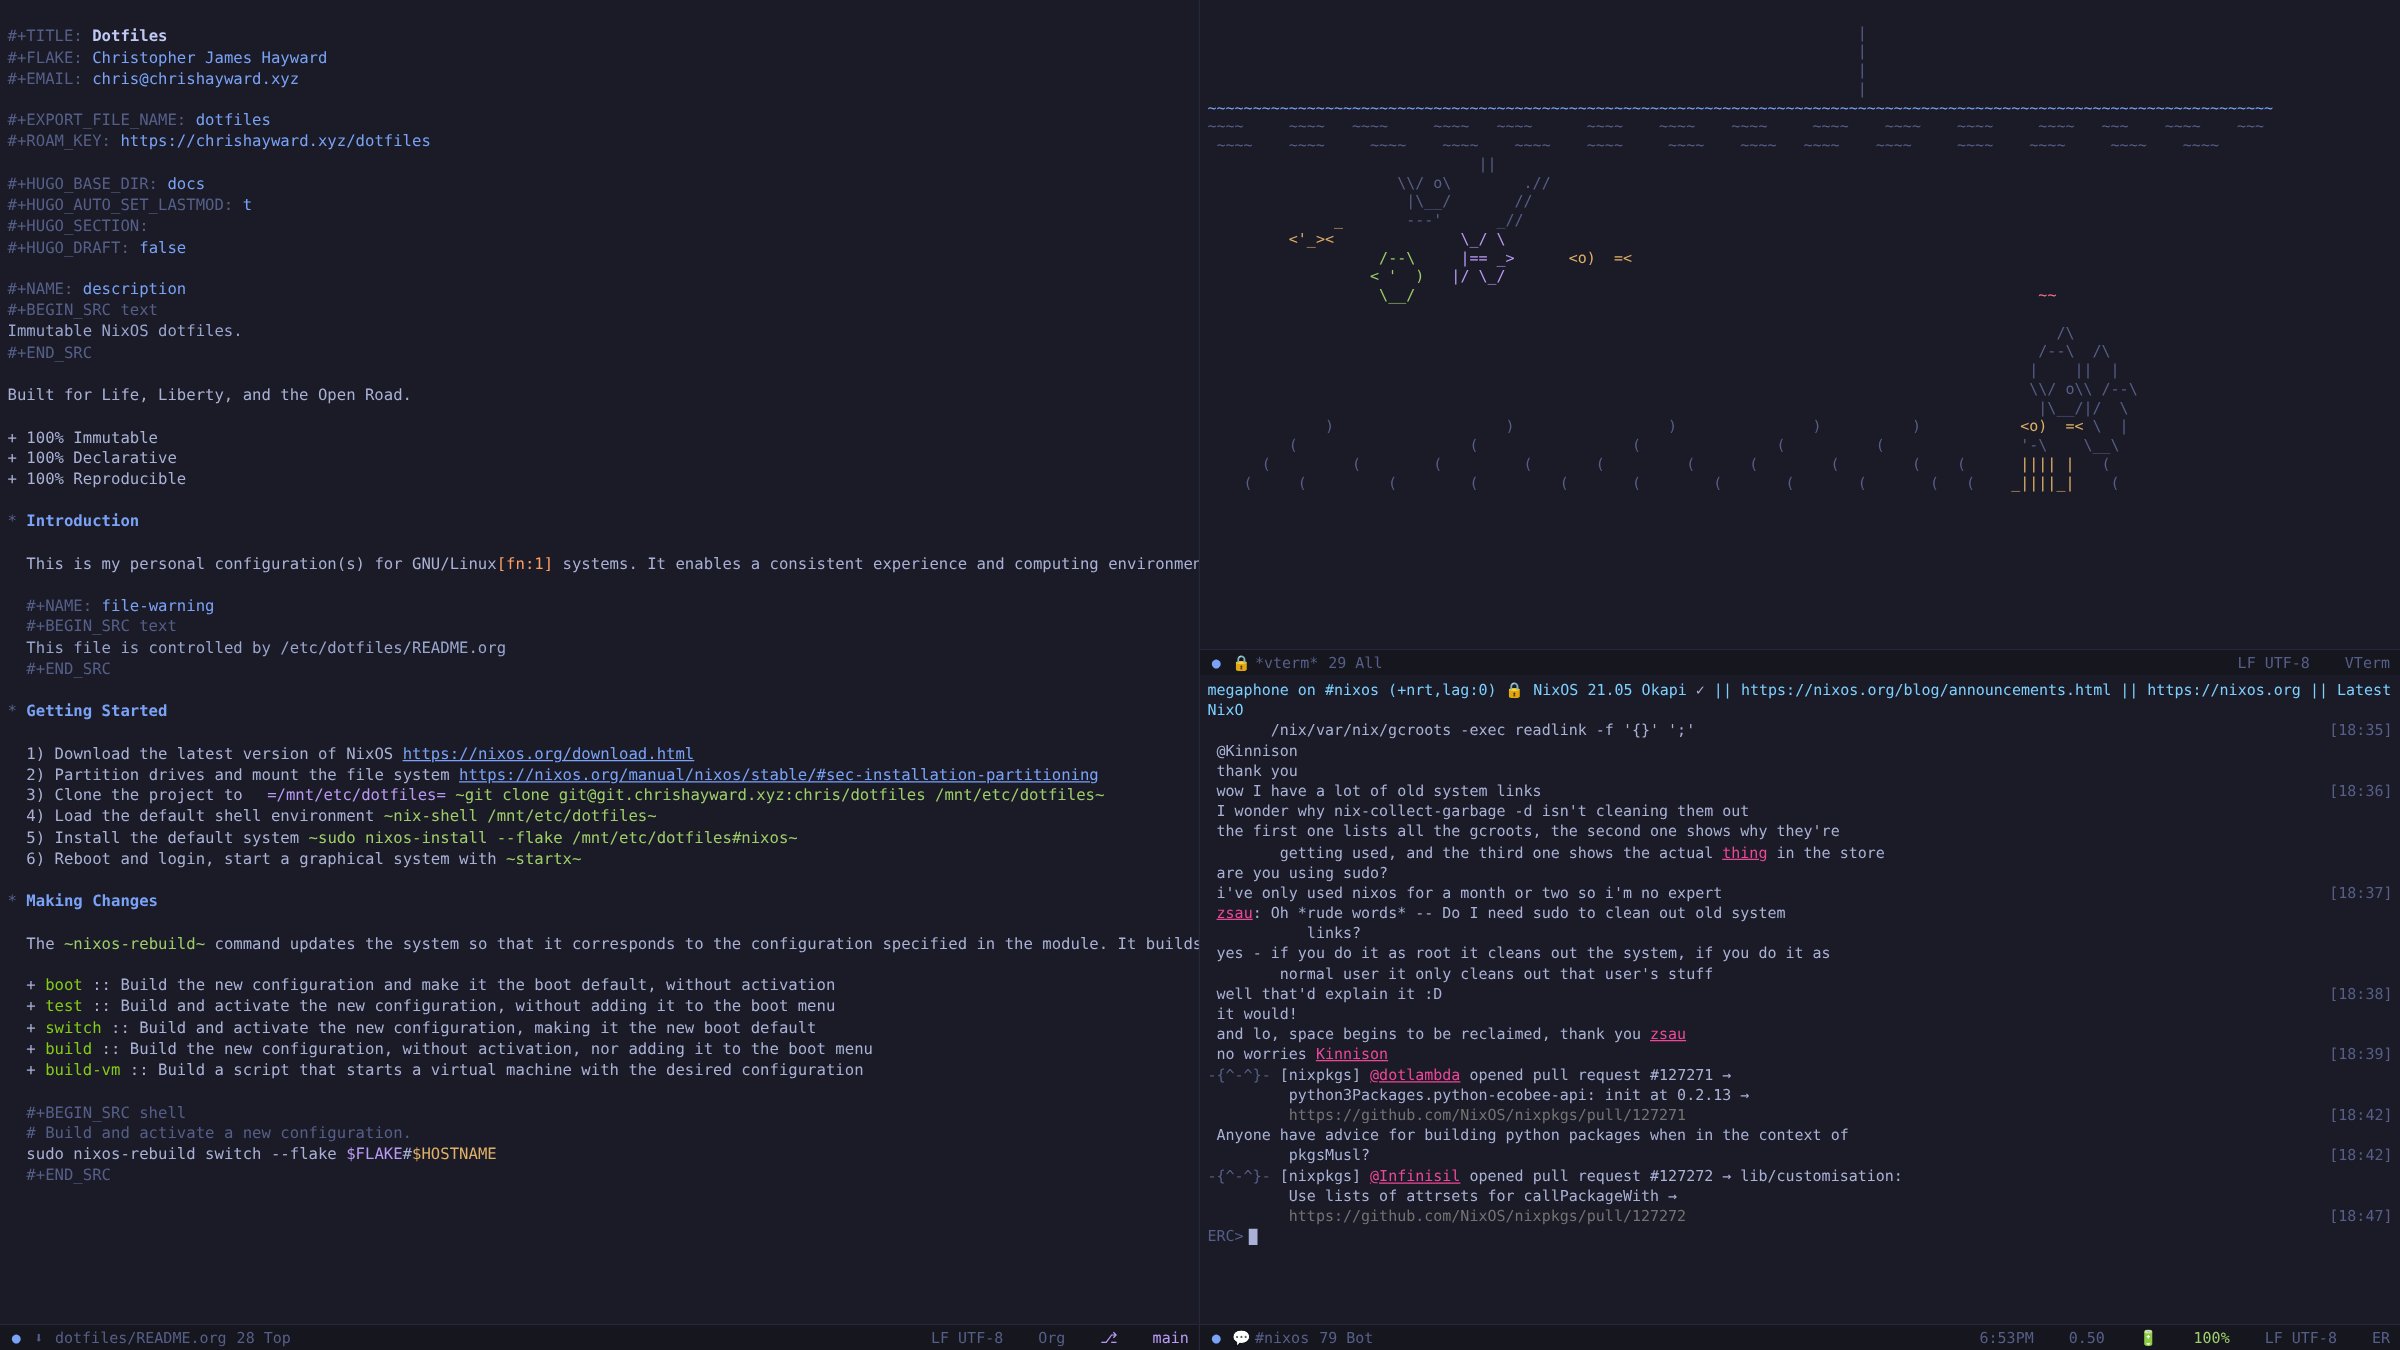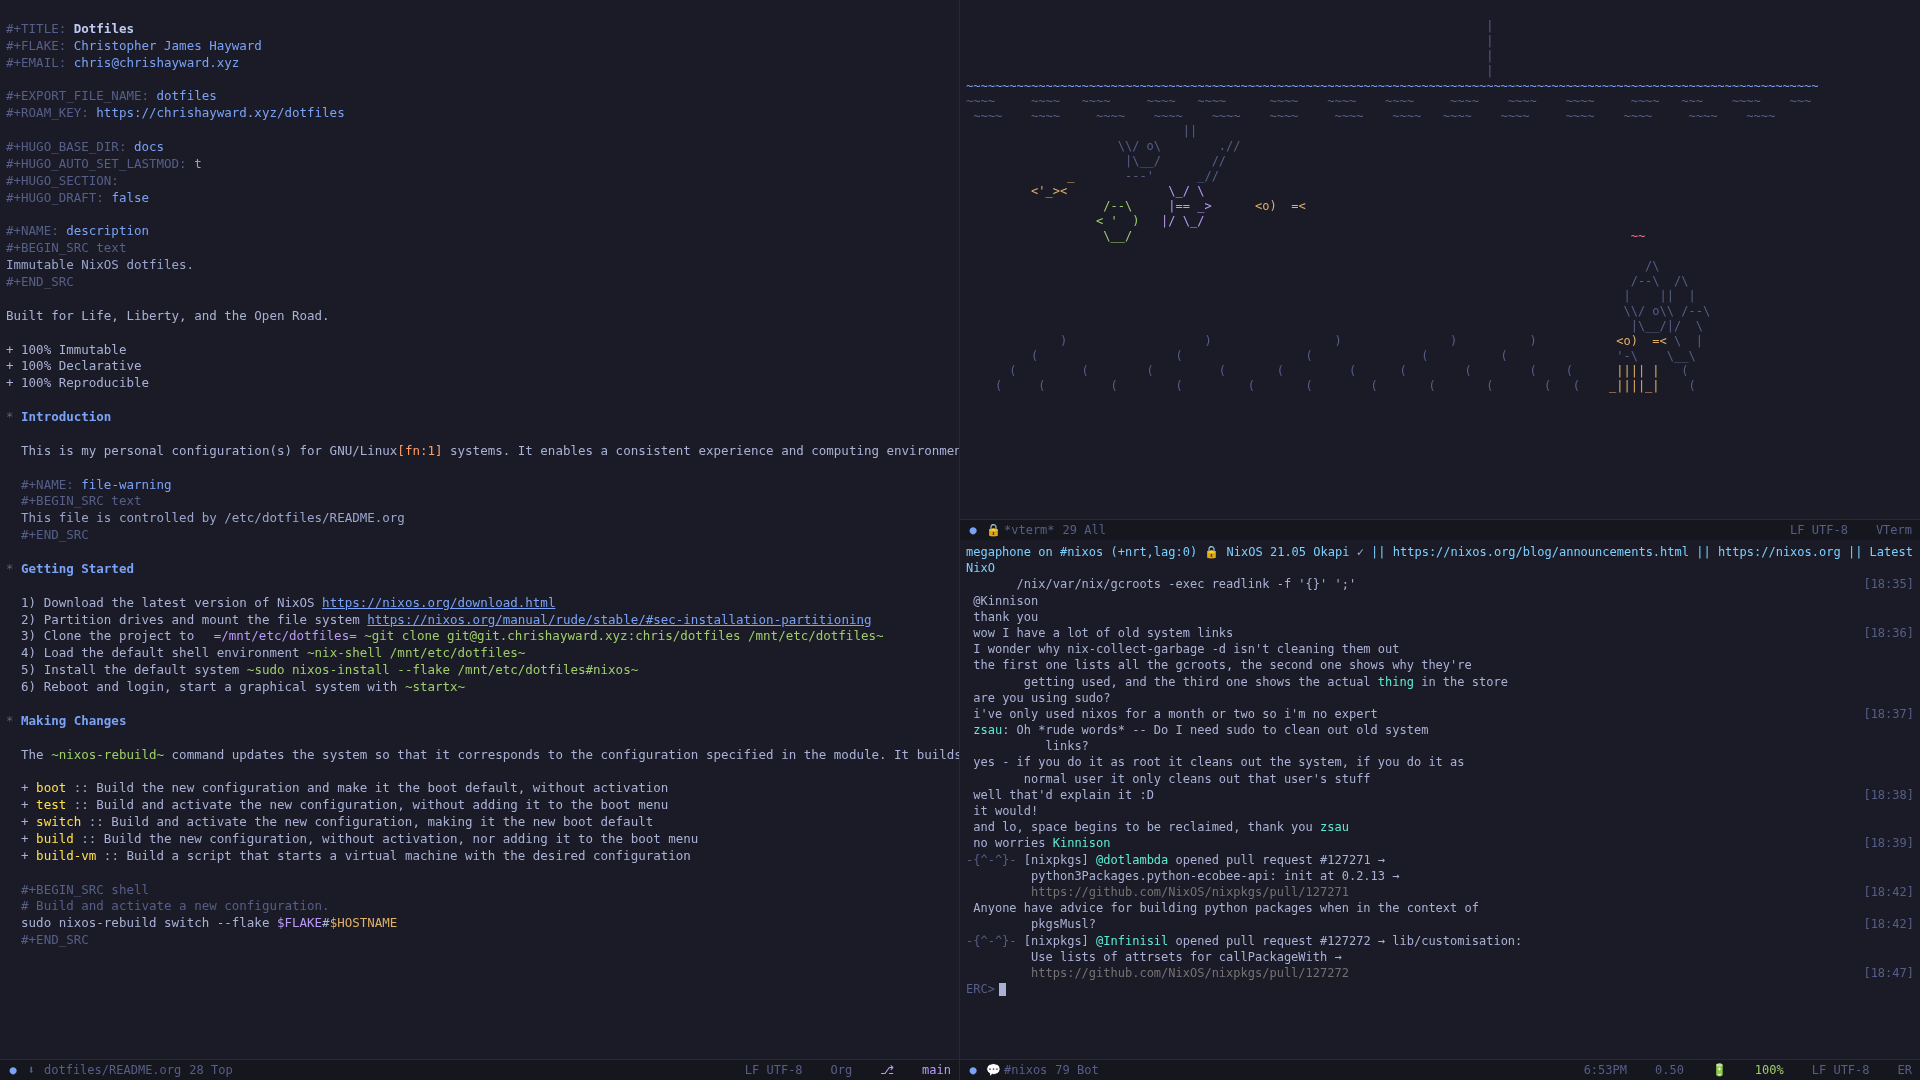--- a/index.html
+++ b/index.html
@@ -53,35 +53,35 @@
 .link { color: #7aa2f7; text-decoration: underline; }
 .src-begin { color: #565f89; }
 .src-text { color: #9aa5ce; }
 .heading { color: #7aa2f7; font-weight: bold; }
 .star { color: #565f89; }
 .fn { color: #ff9e64; }
 .code-inline { color: #9ece6a; }
 .path-inline { color: #bb9af7; margin-left: 12px; }
 .host { color: #e0af68; }
 .flake { color: #bb9af7; }
-.cmd-op { color: #fde047; }
+.cmd-op { color: #84cc16; }
 .comment { color: #565f89; }
 .plain { color: #a9b1d6; }
 
 .irc-content {
   padding: 4px 6px;
   overflow: hidden;
   font-size: 12px;
   white-space: pre-wrap;
 }
 .irc-nick { color: #7aa2f7; }
 .irc-nick-b { color: #bb9af7; }
 .irc-sys { color: #565f89; }
 .irc-link { color: #737373; }
-.irc-hl { color: #5eead4; }
+.irc-hl { color: #ec4899; text-decoration: underline; }
 .irc-topic { color: #7dcfff; }
 
 .vterm-content {
   padding: 4px 6px;
   overflow: hidden;
   white-space: pre;
   font-size: 12px;
   line-height: 1.25;
   color: #565f89;
 }
@@ -141,21 +141,21 @@
   <span class="plain">This is my personal configuration(s) for GNU/Linux</span><span class="fn">[fn:1]</span><span class="plain"> systems. It enables a consistent experience and computing environment across all of my machines. This project is written with GNU/Emacs</span>
 
   <span class="kw">#+NAME:</span> <span class="val">file-warning</span>
   <span class="src-begin">#+BEGIN_SRC text</span>
   <span class="src-text">This file is controlled by /etc/dotfiles/README.org</span>
   <span class="src-begin">#+END_SRC</span>
 
 <span class="star">*</span> <span class="heading">Getting Started</span>
 
   <span class="plain">1)</span> <span class="plain">Download the latest version of NixOS </span><span class="link">https://nixos.org/download.html</span>
-  <span class="plain">2)</span> <span class="plain">Partition drives and mount the file system </span><span class="link">https://nixos.org/manual/rude/stable/#sec-installation-partitioning</span>
+  <span class="plain">2)</span> <span class="plain">Partition drives and mount the file system </span><span class="link">https://nixos.org/manual/nixos/stable/#sec-installation-partitioning</span>
   <span class="plain">3)</span> <span class="plain">Clone the project to </span><span class="path-inline">=/mnt/etc/dotfiles=</span><span class="code-inline"> ~git clone git@git.chrishayward.xyz:chris/dotfiles /mnt/etc/dotfiles~</span>
   <span class="plain">4)</span> <span class="plain">Load the default shell environment </span><span class="code-inline">~nix-shell /mnt/etc/dotfiles~</span>
   <span class="plain">5)</span> <span class="plain">Install the default system </span><span class="code-inline">~sudo nixos-install --flake /mnt/etc/dotfiles#nixos~</span>
   <span class="plain">6)</span> <span class="plain">Reboot and login, start a graphical system with </span><span class="code-inline">~startx~</span>
 
 <span class="star">*</span> <span class="heading">Making Changes</span>
 
   <span class="plain">The </span><span class="code-inline">~nixos-rebuild~</span><span class="plain"> command updates the system so that it corresponds to the configuration specified in the module. It builds the new system in </span>
 
   + <span class="cmd-op">boot</span><span class="plain"> :: Build the new configuration and make it the boot default, without activation</span>

